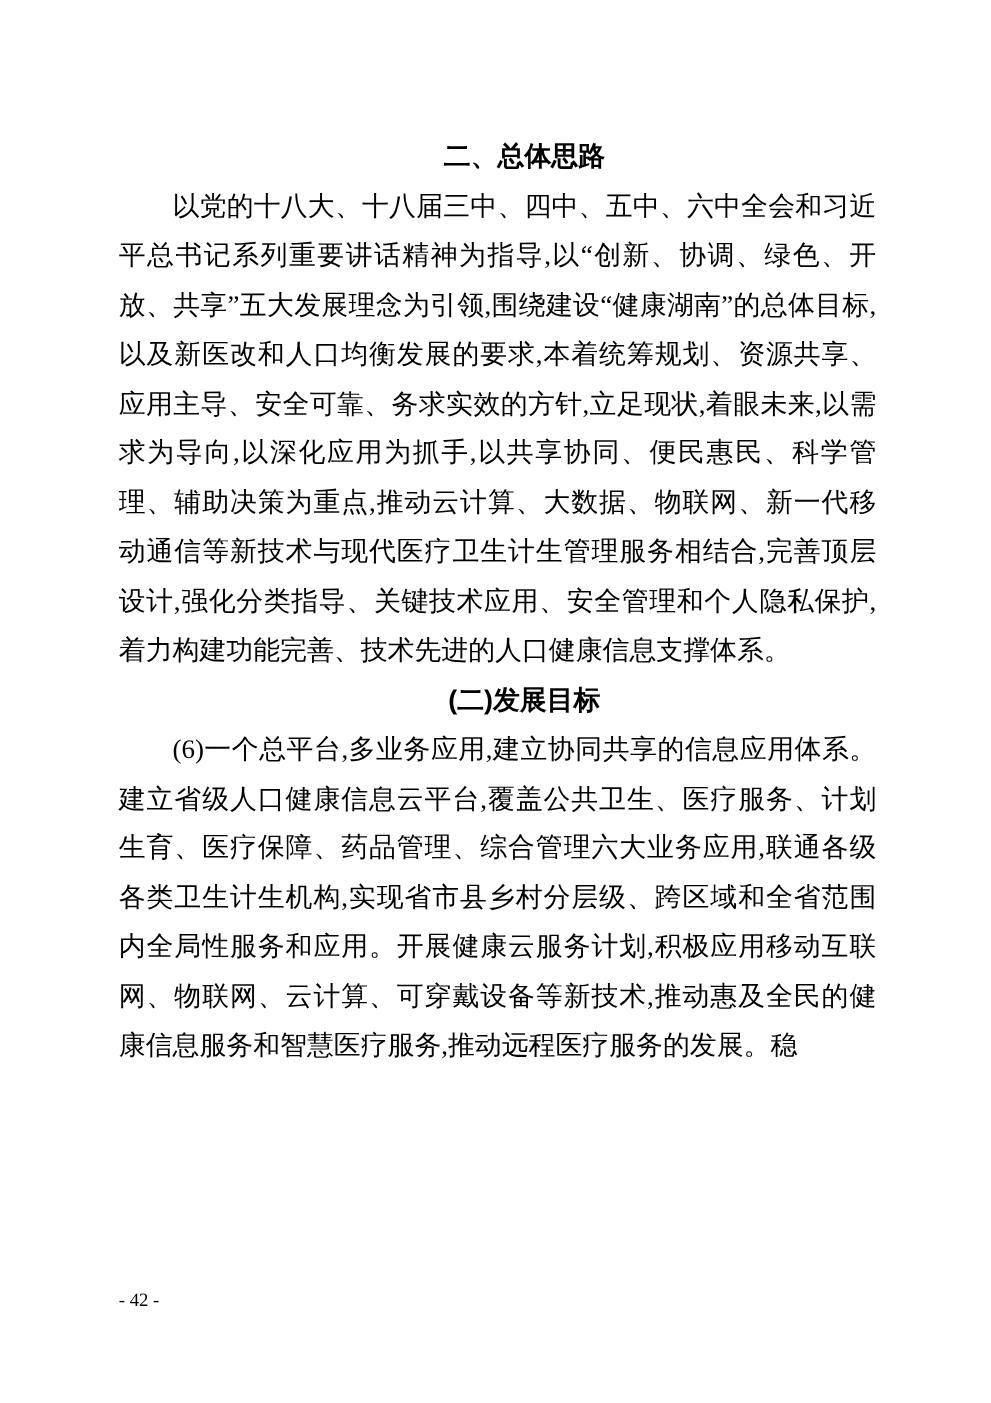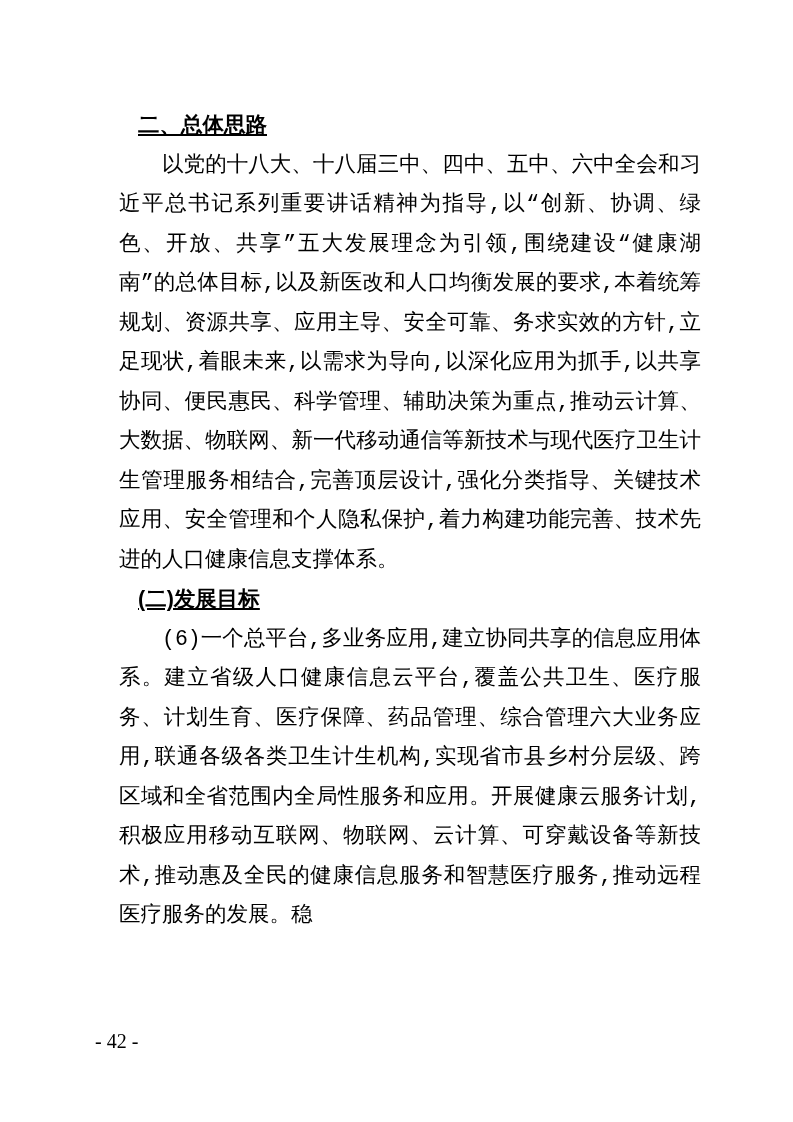--- a/index.html
+++ b/index.html
@@ -25,32 +25,30 @@
     font-size: 21.5px;
     line-height: 39.5px;
     text-align: justify;
     text-justify: inter-ideograph;
     text-indent: 2em;
     font-weight: normal;
   }
   .heading-1, .heading-2, .heading-3 {
     font-family: "Liberation Sans", "DejaVu Sans", sans-serif;
     font-weight: bold;
-    text-align: left;
-    text-decoration: underline;
+    text-align: center;
   }
   .paragraph {
-    font-family: Liberation Mono, monospace;
-    margin-left: 24px;
+    font-family: Liberation Serif, serif;
   }
   .page-footer {
     position: absolute;
     left: 95px;
     top: 1030px;
-    font-size: 20px;
+    font-size: 15px;
     line-height: 22px;
     font-family: "Liberation Serif", "DejaVu Serif", serif;
     color: #000000;
   }
 </style>
 </head>
 <body>
 
 <div class="page-body">
   <h1 class="block heading-1">二、总体思路</h1>

